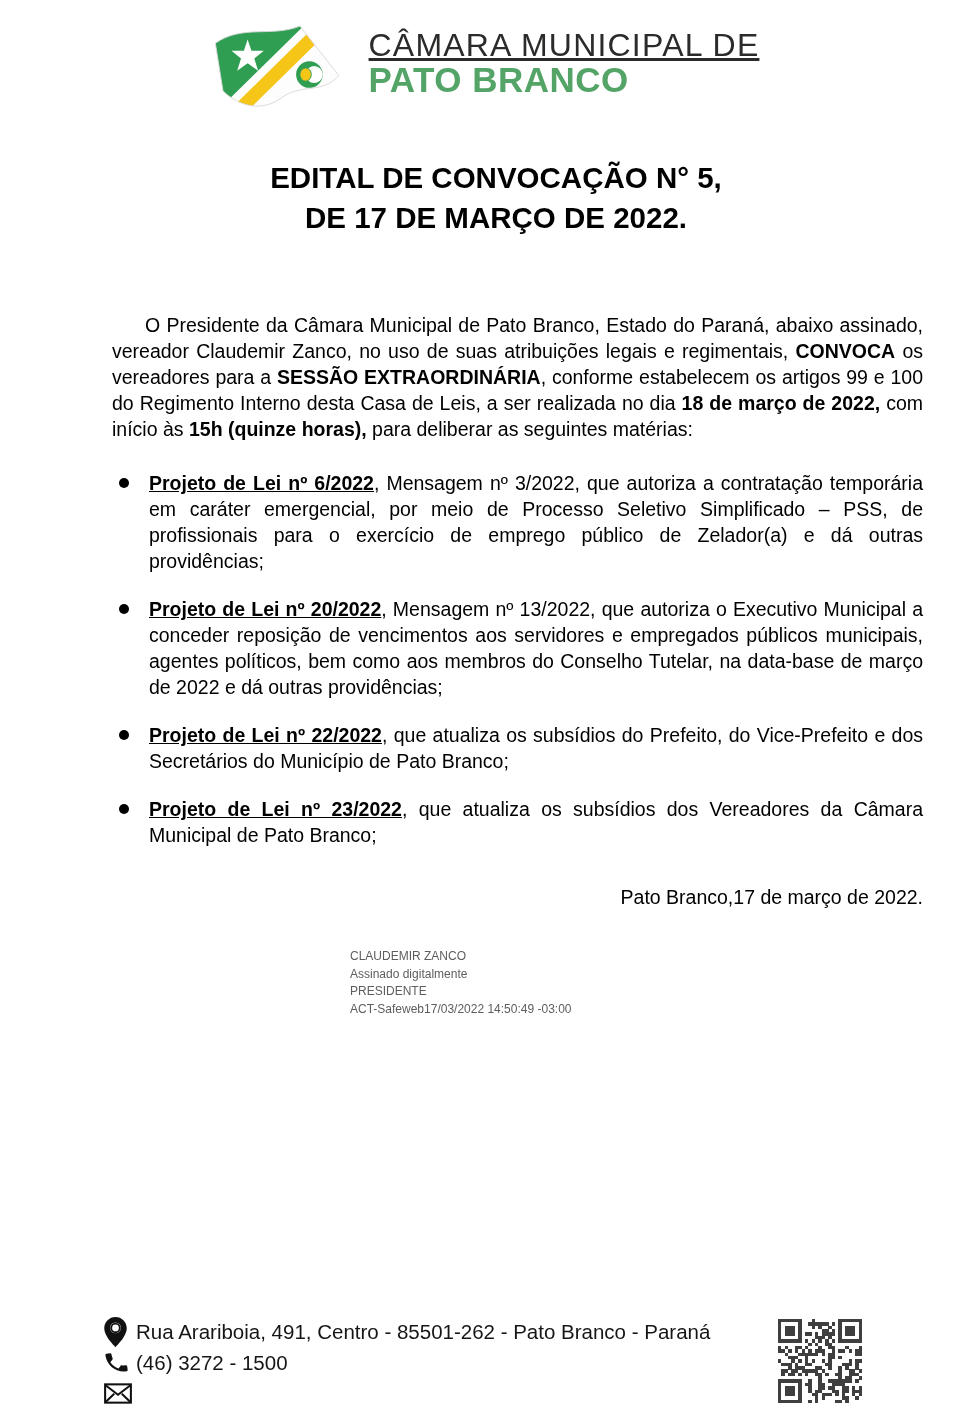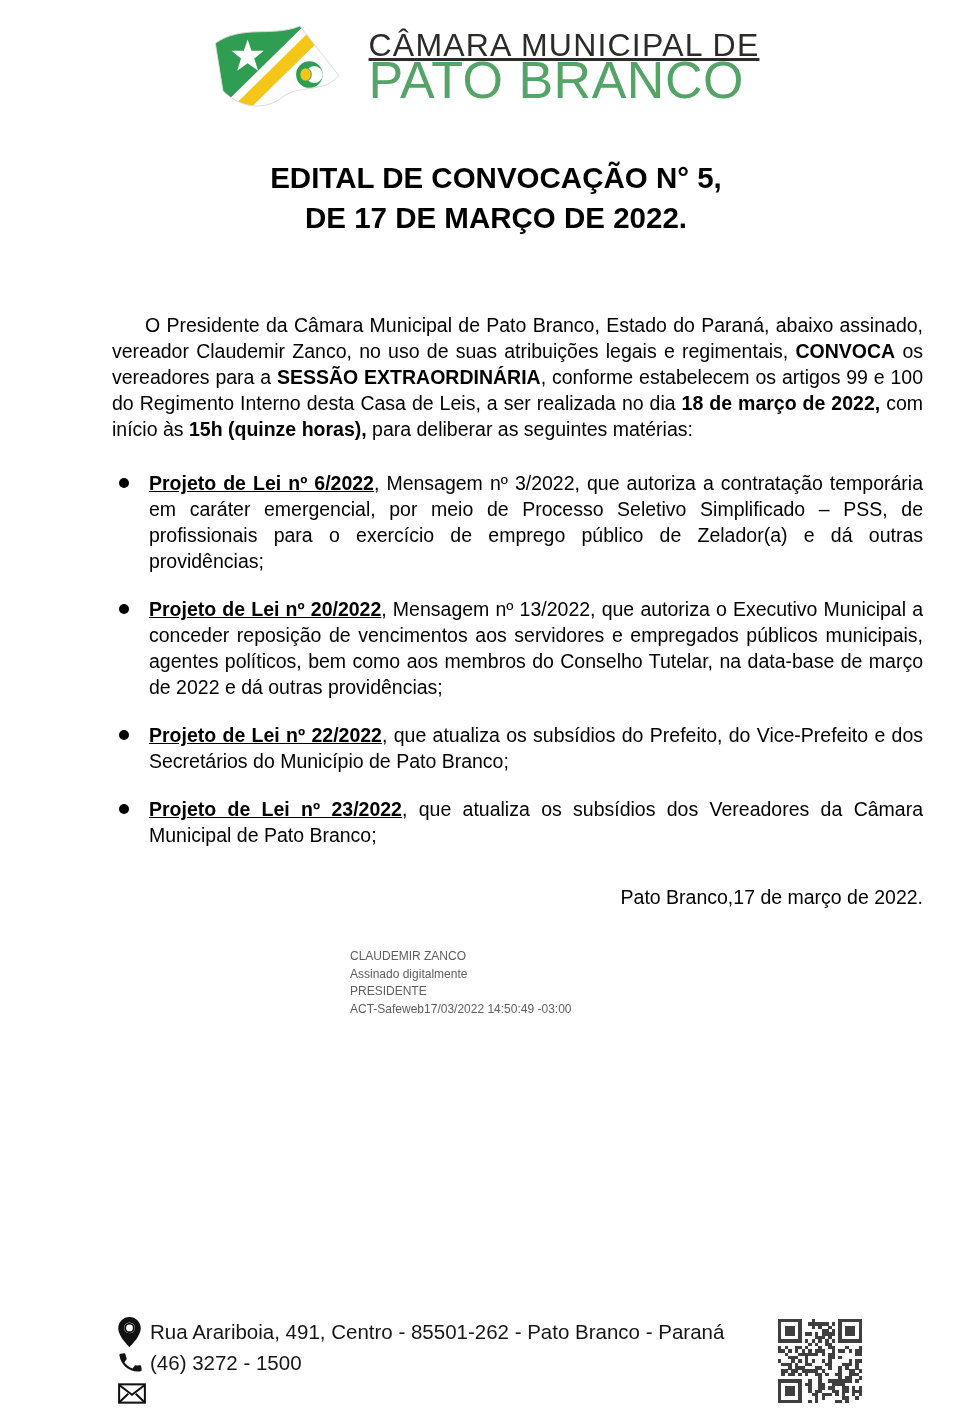--- a/index.html
+++ b/index.html
@@ -5,35 +5,35 @@
   html,body{margin:0;padding:0;background:#ffffff;}
   .page{
     position:relative;width:962px;height:1416px;margin:0 auto;background:#fff;
     font-family:"Liberation Sans","DejaVu Sans",sans-serif;color:#000;overflow:hidden;
   }
   
   .header{display:flex;justify-content:center;align-items:center;padding-top:14px;gap:14px;}
   .flag{width:152px;height:104px;flex:0 0 auto;}
   .org{display:flex;flex-direction:column;align-items:flex-start;}
   .org-line1{font-size:32px;letter-spacing:1.2px;color:#2b2b2a;line-height:28px;text-decoration:underline;}
-  .org-line2{font-size:52px;font-weight:normal;letter-spacing:.5px;color:#53a466;line-height:42px;margin-top:0;}
+  .org-line2{font-size:35px;font-weight:bold;letter-spacing:.5px;color:#53a466;line-height:42px;margin-top:0;}
   
   .title{margin:40px 82px 0 112px;text-align:center;font-size:29.5px;font-weight:bold;line-height:40px;}
   
   .content{margin:0 39px 0 112px;font-size:19.5px;line-height:26px;}
   .intro{margin:74px 0 0 0;text-align:justify;text-indent:33px;}
   ul.agenda{list-style:none;margin:28px 0 0 0;padding:0;}
   ul.agenda li{position:relative;padding-left:37px;margin-bottom:22px;text-align:justify;}
   ul.agenda .bullet{position:absolute;left:7px;top:8px;width:10px;height:10px;border-radius:50%;background:#000;}
   .item-title{font-weight:bold;text-decoration:underline;}
   .dateline{margin:36px 0 0 0;text-align:right;}
   
   .signature{margin:38px 0 0 238px;font-size:12px;line-height:17.5px;color:#5d5d5d;}
   
-  .footer{position:absolute;left:118px;right:100px;bottom:8px;display:flex;justify-content:space-between;align-items:flex-start;}
+  .footer{position:absolute;left:104px;right:100px;bottom:8px;display:flex;justify-content:space-between;align-items:flex-start;}
   .contact{display:flex;flex-direction:column;gap:2px;}
   .contact-row{display:flex;align-items:center;height:29px;font-size:20.5px;color:#161616;}
   .contact-row .ico{width:32px;flex:0 0 auto;display:flex;align-items:center;justify-content:flex-start;}
   .qr{width:84px;height:84px;margin-top:2px;}
 </style>
 </head>
 <body>
 
 <div class="page">
 

